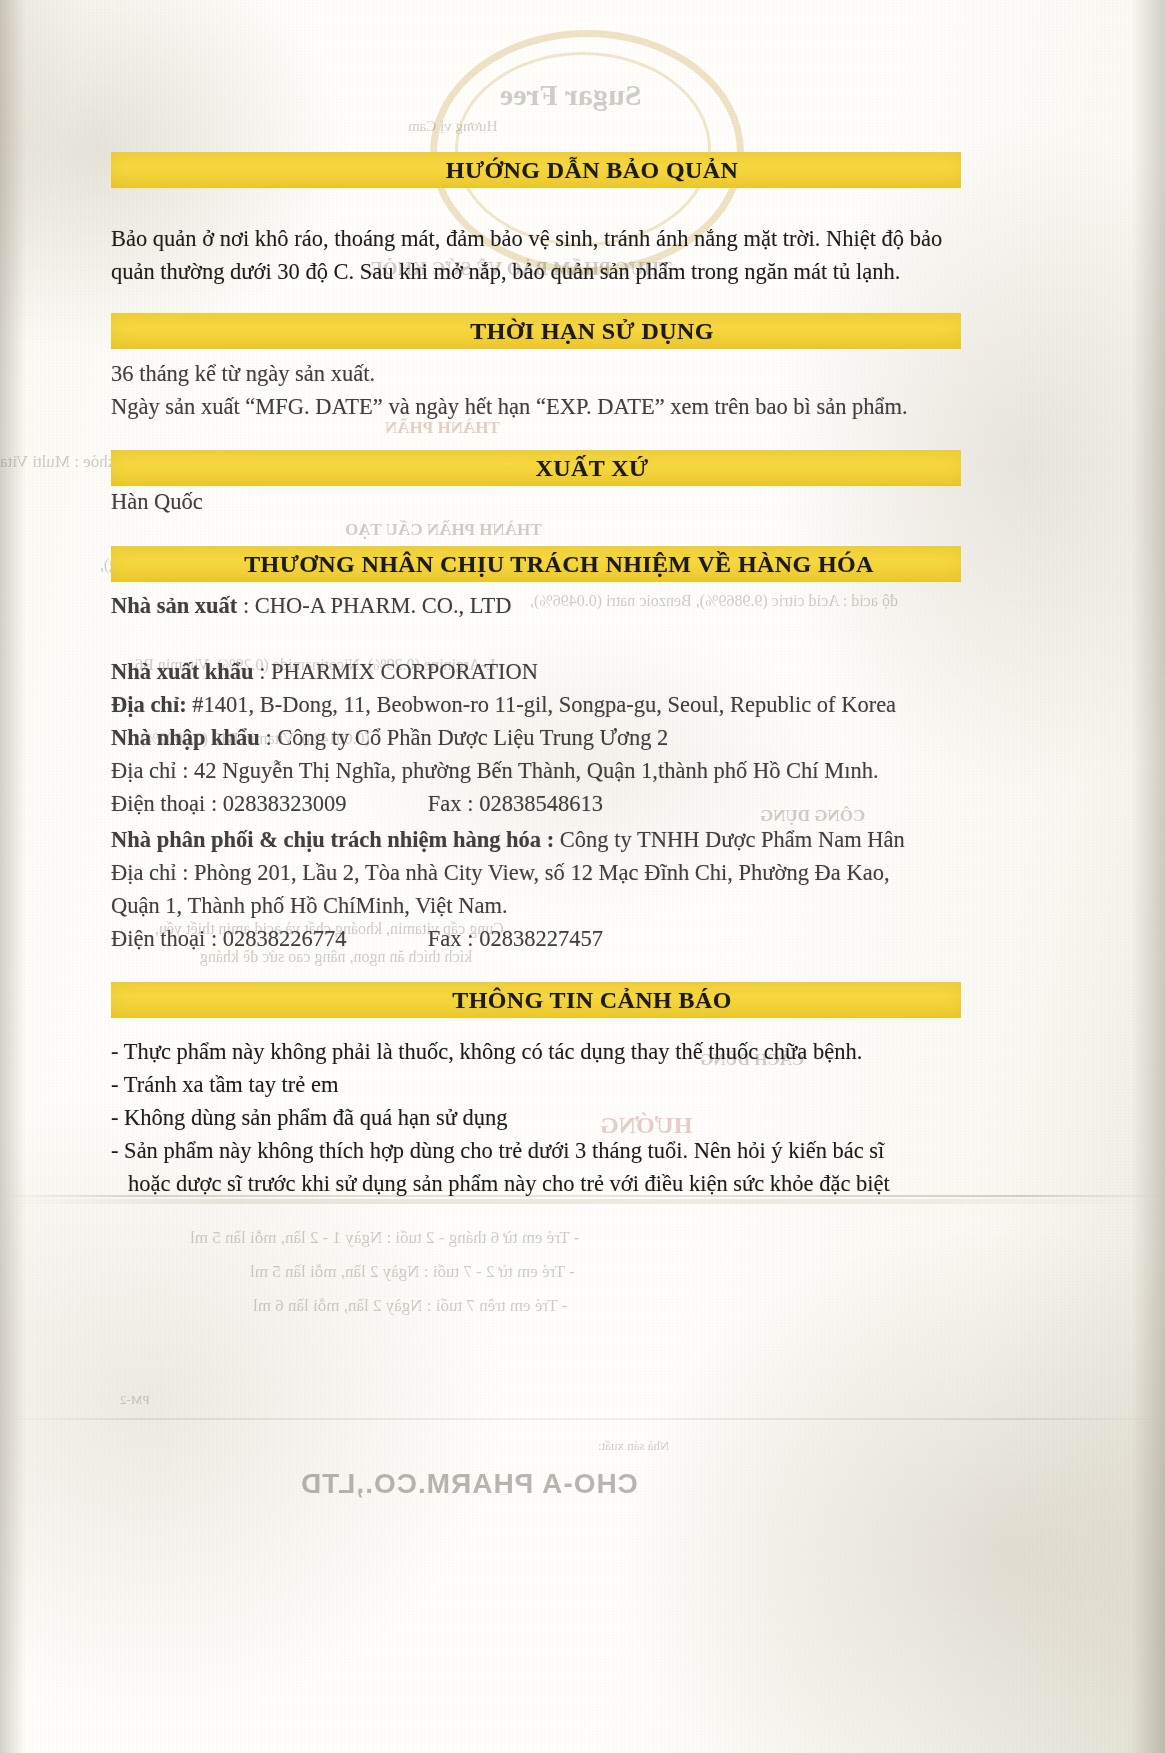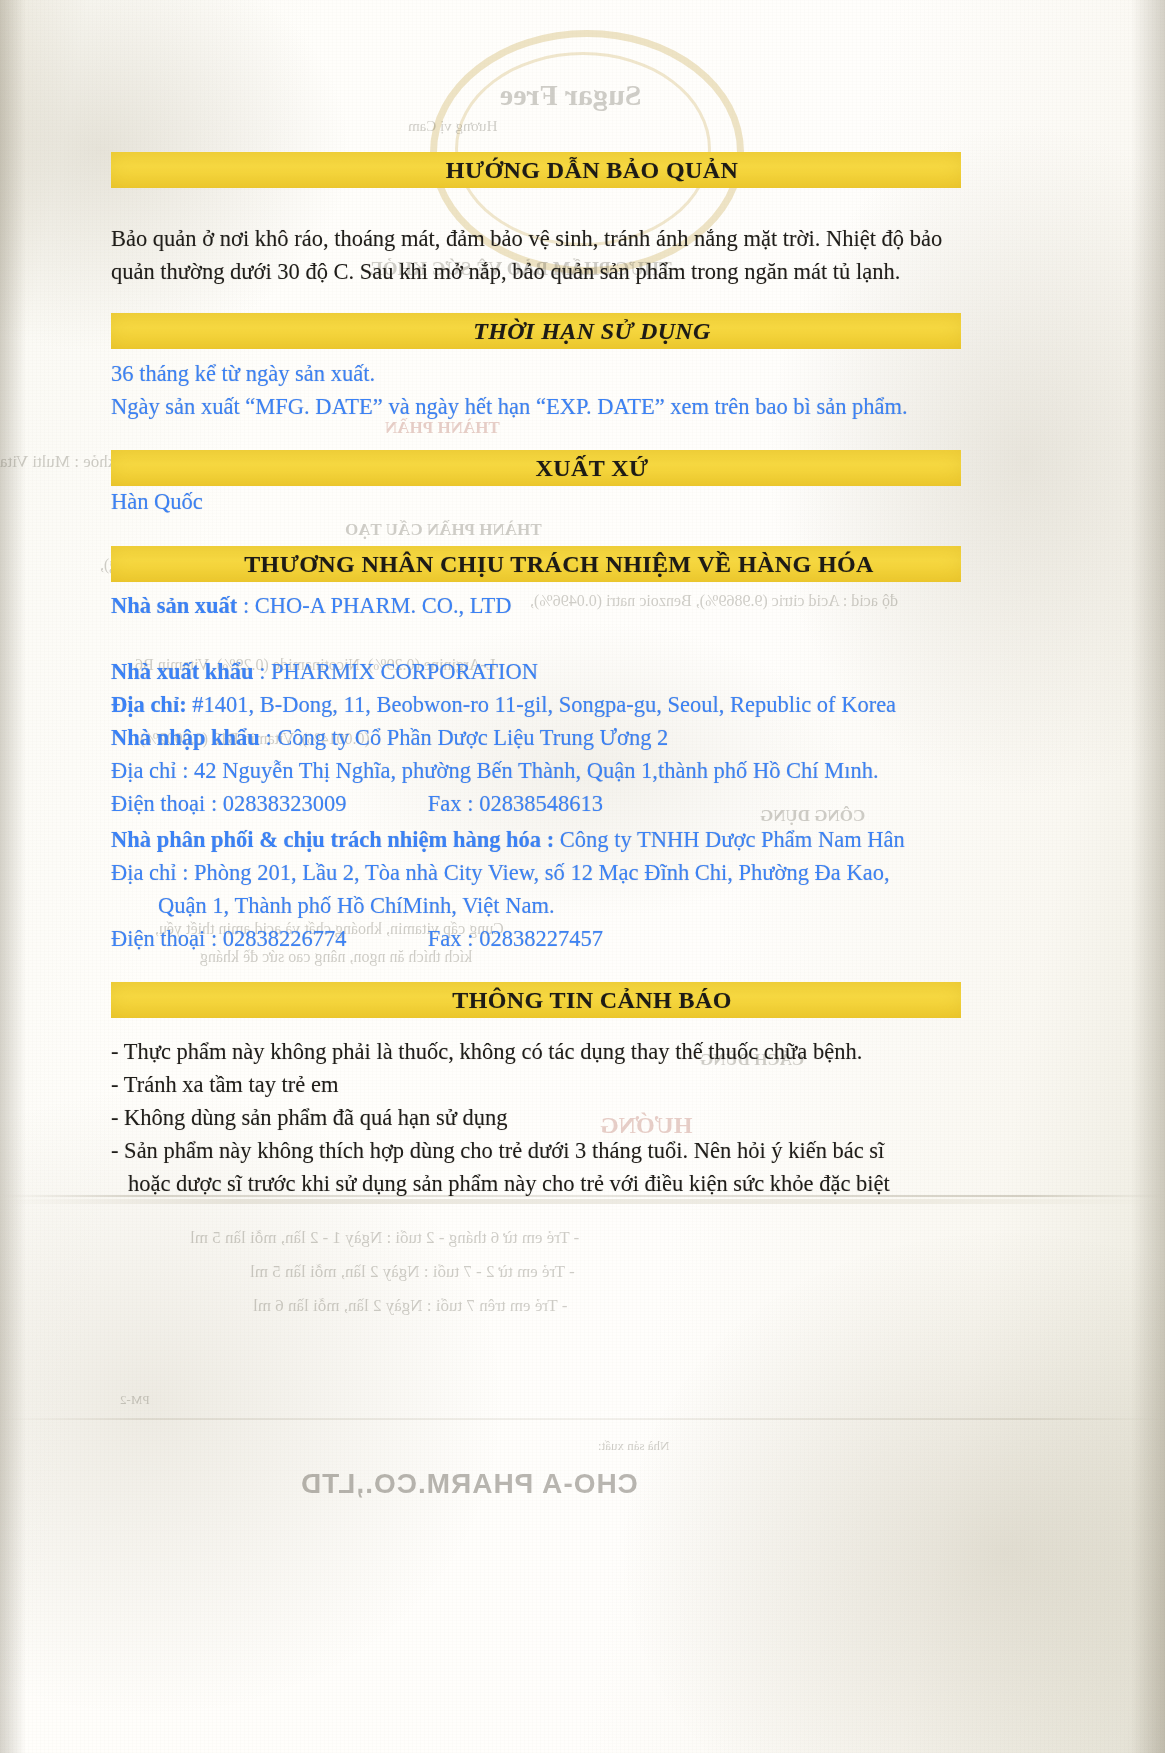--- a/index.html
+++ b/index.html
@@ -129,21 +129,21 @@
     color: #1f1d19;
     text-shadow: 0 0 1px rgba(40,36,28,.28);
   }
 
   .line {
     position: absolute;
     left: 95px;
     width: 880px;
     font-size: 22.5px;
     line-height: 33px;
-    color: #3b82f6;
+    color: #404040;
     white-space: nowrap;
     text-shadow: 0 0 1px rgba(40,36,28,.28);
   }
   .line .tabfax { display: inline-block; width: 205px; }
 
   .warn-line {
     position: absolute;
     left: 95px;
     width: 880px;
     font-size: 22.5px;
@@ -203,21 +203,21 @@
   <div class="crease crease-2"></div>
   <div class="crease crease-3"></div>
 
   <div class="content">
 
     <div class="band" style="top:152px;">
       <div class="band-title shifted">HƯỚNG DẪN BẢO QUẢN</div>
     </div>
     <div class="ptext" style="top:198px; width:858px;margin-top:24px;">Bảo quản ở nơi khô ráo, thoáng mát, đảm bảo vệ sinh, tránh ánh nắng mặt trời. Nhiệt độ bảo quản thường dưới 30 độ C. Sau khi mở nắp, bảo quản sản phẩm trong ngăn mát tủ lạnh.</div>
 
-    <div class="band" style="top:313px;font-style:italic;">
+    <div class="band" style="top:313px;">
       <div class="band-title shifted">THỜI HẠN SỬ DỤNG</div>
     </div>
     <div class="line" style="top:357px;">36 tháng kể từ ngày sản xuất.</div>
     <div class="line" style="top:390px;">Ngày sản xuất “MFG. DATE” và ngày hết hạn “EXP. DATE” xem trên bao bì sản phẩm.</div>
 
     <div class="band" style="top:450px;">
       <div class="band-title shifted">XUẤT XỨ</div>
     </div>
     <div class="line" style="top:485px;">Hàn Quốc</div>
 
@@ -244,21 +244,21 @@
     <div class="line" style="top:787px;">
       <span>Điện thoại : </span><span class="tabfax">02838323009</span><span>Fax : </span><span>02838548613</span>
     </div>
 
     <div class="line" style="top:823px;">
       <b>Nhà phân phối &amp; chịu trách nhiệm hàng hóa :</b> <span>Công ty TNHH Dược Phẩm Nam Hân</span>
     </div>
     <div class="line" style="top:856px;">
       <span>Địa chỉ :</span> <span>Phòng 201, Lầu 2, Tòa nhà City View, số 12 Mạc Đĩnh Chi, Phường Đa Kao,</span>
     </div>
-    <div class="line" style="top:889px;margin-left:47px;">Quận 1, Thành phố Hồ ChíMinh, Việt Nam.</div>
+    <div class="line" style="top:889px;">Quận 1, Thành phố Hồ ChíMinh, Việt Nam.</div>
 
     <div class="line" style="top:922px;">
       <span>Điện thoại : </span><span class="tabfax">02838226774</span><span>Fax : </span><span>02838227457</span>
     </div>
 
     <div class="band" style="top:982px;">
       <div class="band-title shifted">THÔNG TIN CẢNH BÁO</div>
     </div>
 
     <div class="warn-line" style="top:1035px;">- Thực phẩm này không phải là thuốc, không có tác dụng thay thế thuốc chữa bệnh.</div>

